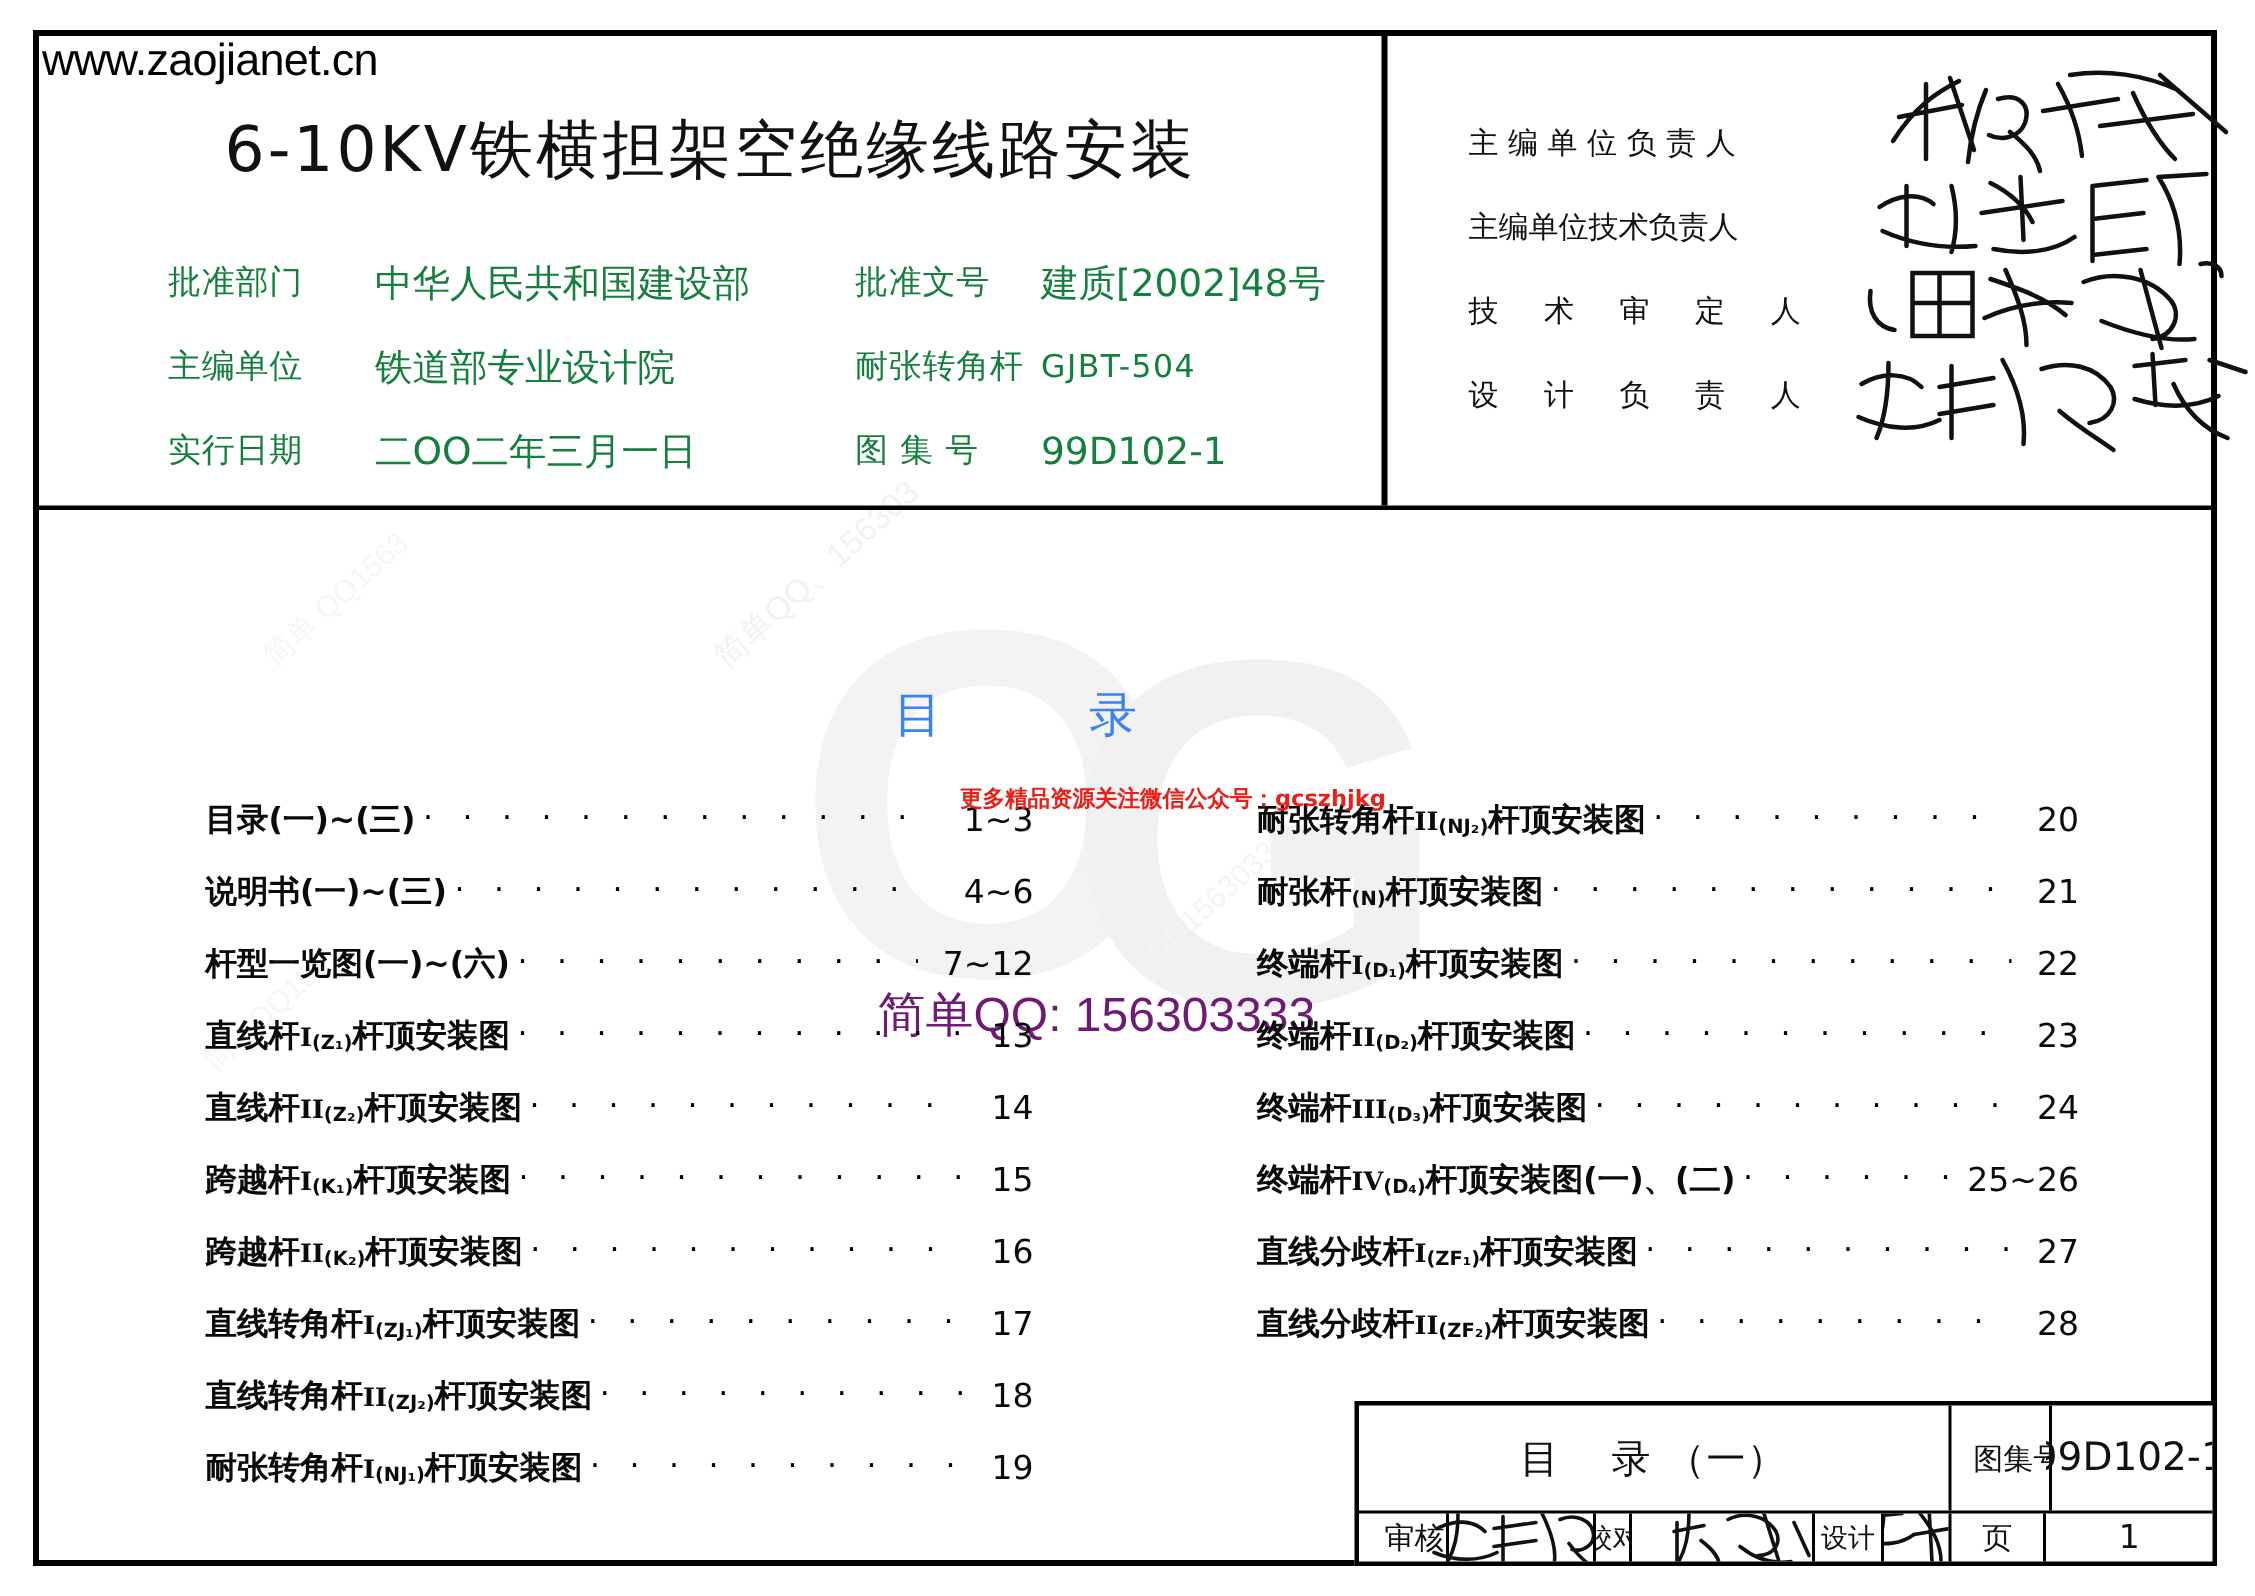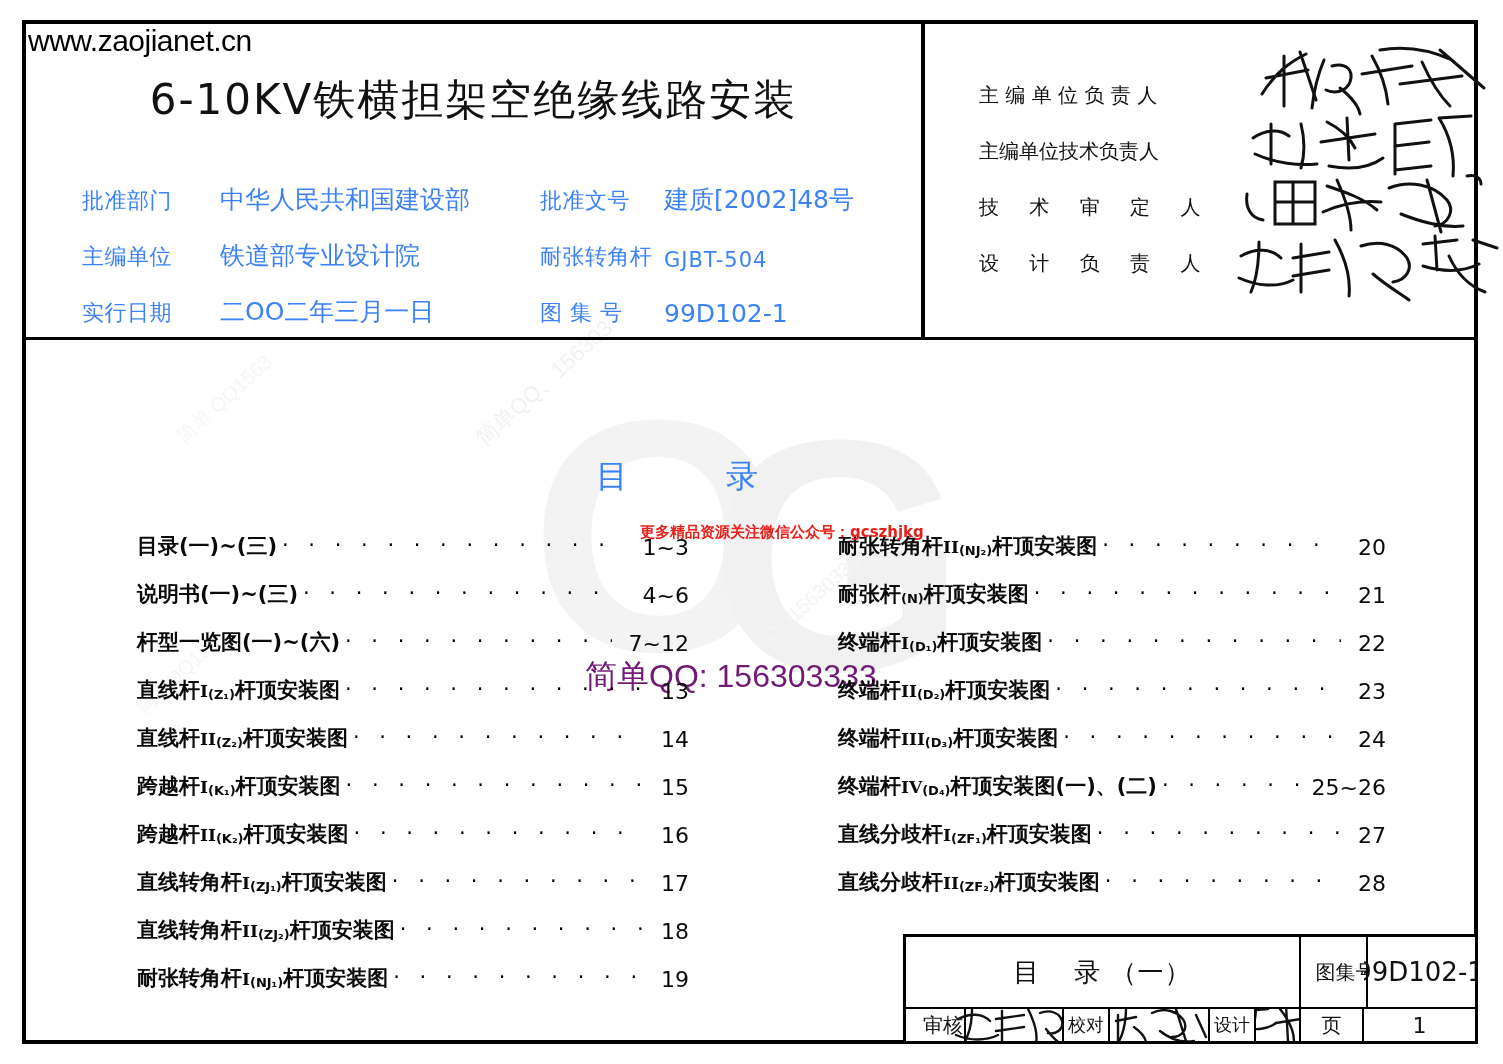--- a/index.html
+++ b/index.html
@@ -161,25 +161,26 @@
   }
 
   .meta-rows {
     position: absolute;
     left: 60px;
     top: 140px;
     width: 840px;
   }
   .meta-row {
     display: flex;
-    align-items: flex-end;
+    align-items: center;
     height: 56px;
     font-size: 22px;
-    color: #3b82f6;
-    white-space: nowrap;
+    color: #15803d;
+    white-space: nowrap;
+    margin-left: 30px;
   }
   .meta-label { width: 138px; letter-spacing: 0.5px; }
   .meta-value { width: 320px; font-size: 25px; }
   .meta-label2 { width: 124px; letter-spacing: 0.5px; }
   .meta-value2 { font-size: 25px; }
   .meta-value2.small { font-size: 21px; letter-spacing: 1px; }
 
   .sign-rows {
     position: absolute;
     left: 50px;
@@ -301,21 +302,21 @@
     font-size: 20px;
     padding-left: 24px;
   }
   .tb-atlasno {
     left: 458px; top: 0; right: 0; height: 100%;
     font-size: 26px;
     font-family: "DejaVu Sans", sans-serif;
   }
   .tb-l1 { left: 0;   top: 0; width: 60px;  height: 100%; border-right: 2px solid #000; font-size: 20px; padding-left: 16px;}
   .tb-s1 { left: 46px;  top: 0; width: 112px; height: 100%; border-right: 2px solid #000; }
-  .tb-l2 { left: 158px; top: 0; width: 46px;  height: 100%; border-right: 2px solid #000; font-size: 18px;}
+  .tb-l2 { left: 158px; top: 0; width: 24px;  height: 100%; border-right: 2px solid #000; font-size: 18px;}
   .tb-s2 { left: 204px; top: 0; width: 100px; height: 100%; border-right: 2px solid #000; }
   .tb-l3 { left: 304px; top: 0; width: 46px;  height: 100%; border-right: 2px solid #000; font-size: 18px;}
   .tb-s3 { left: 350px; top: 0; width: 45px;  height: 100%; border-right: 2px solid #000; }
   .tb-l4 { left: 395px; top: 0; width: 63px;  height: 100%; border-right: 2px solid #000; font-size: 20px;}
   .tb-pg { left: 458px; top: 0; right: 0;     height: 100%; font-size: 22px; }
 
   .hsig { position: absolute; pointer-events: none; }
   .hsig svg { display: block; overflow: visible; }
 </style>
 </head>

